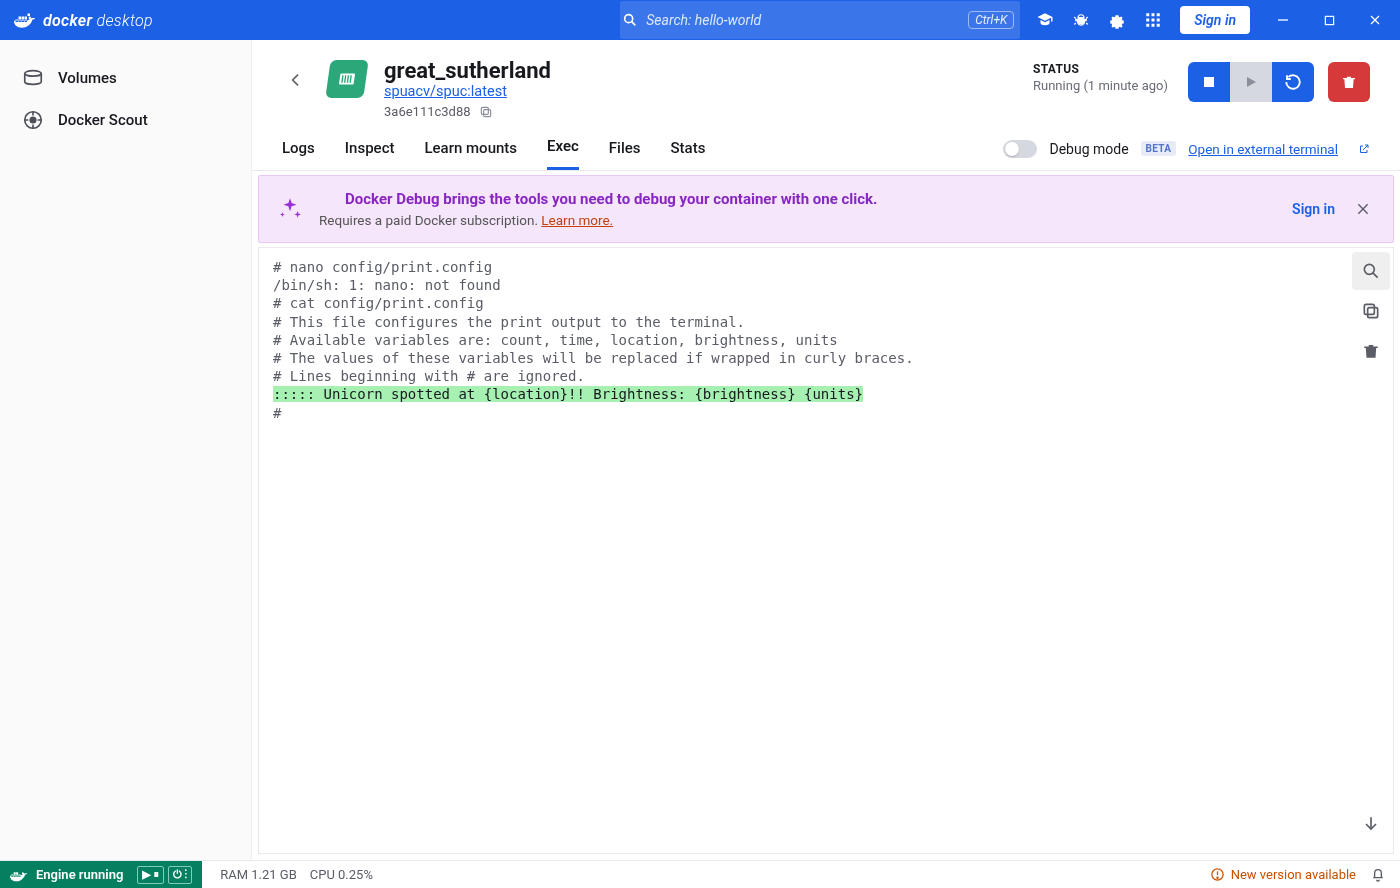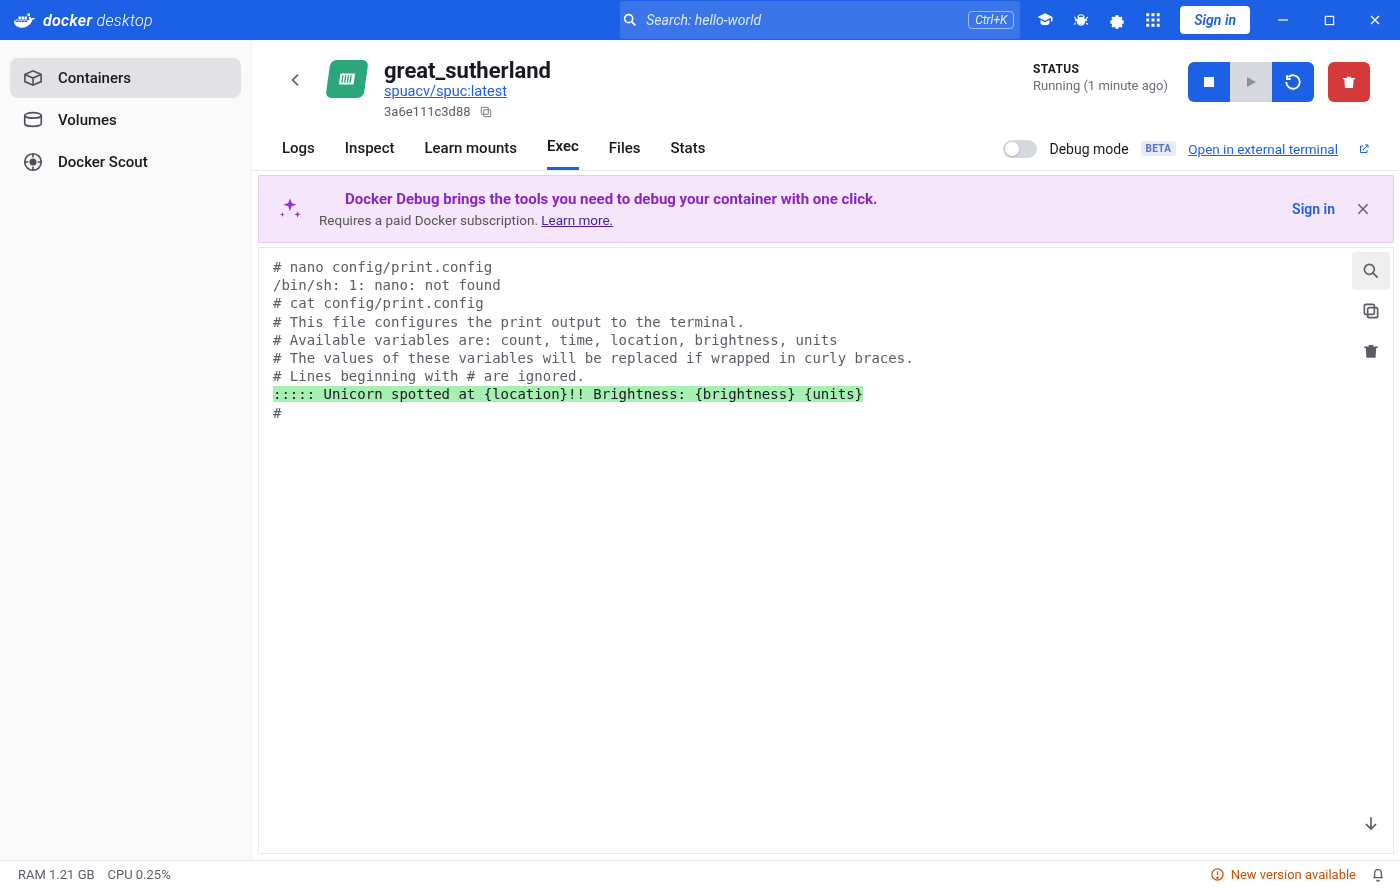--- a/index.html
+++ b/index.html
@@ -65,21 +65,21 @@
   .tabs-right { margin-left:auto; display:flex; align-items:center; gap: 12px; padding-bottom: 10px; font-size:14px; }
   .toggle { width: 34px; height: 18px; background:#d5d8df; border-radius:10px; position:relative; }
   .toggle::after { content:""; position:absolute; width:14px; height:14px; background:#fff; border-radius:50%; top:2px; left:2px; box-shadow:0 1px 2px rgba(0,0,0,.2); }
   .beta { background:#e6ebf7; color:#5573c8; font-size:10px; font-weight:700; padding:2px 5px; border-radius:3px; letter-spacing:.3px; }
   .ext-link { color:#1c60e6; text-decoration:underline; font-size:13.5px; display:flex; align-items:center; gap:20px; }
 
   
   .banner { margin: 4px 6px 0 6px; background:#f5e6fc; border:1px solid #e9c6fb; border-radius:2px; padding: 14px 18px; display:flex; align-items:center; gap: 16px; }
   .banner .bt { font-weight:700; color:#8826c2; font-size:15px;margin-left:26px; }
   .banner .bs { font-size:13.5px; color:#555; margin-top:4px; }
-  .banner .bs a { color:#4c1d95; text-decoration:underline; }
+  .banner .bs a { color:#c2410c; text-decoration:underline; }
   .banner .bsign { margin-left:auto; color:#1c60e6; font-weight:600; cursor:pointer; }
   .banner .bclose { color:#5a5d66; cursor:pointer; padding:4px; }
 
   
   .termwrap { flex:1; display:flex; margin:4px 6px 6px 6px; border:1px solid #e9e9ec; min-height:0; }
   .term { flex:1; padding: 10px 14px; font-family: "Menlo","Consolas",monospace; font-size:14px; line-height:1.3; color:#5a5d66; white-space:pre; overflow:auto; }
   .hl { background:#a6f0b2; color:#17191e; }
   .term-actions { width:44px; display:flex; flex-direction:column; align-items:center; gap:2px; padding-top:4px; background:#fff; }
   .ta-btn { width:38px; height:38px; display:flex; align-items:center; justify-content:center; color:#5a5d66; cursor:pointer; border-radius:4px; }
   .ta-btn.first { background:#efefef; }
@@ -168,29 +168,20 @@
           <line x1="2" y1="2" x2="10" y2="10" stroke="#fff" stroke-width="1.3"></line>
           <line x1="10" y1="2" x2="2" y2="10" stroke="#fff" stroke-width="1.3"></line>
         </svg>
       </div>
   </div>
 </div>
 
 <div class="body">
 
   <div class="sidebar">
-    <div class="side-item active">
-      <span class="sicn">
-          <svg width="22" height="18" viewBox="0 0 24 20" fill="none" stroke="#4d5058" stroke-width="1.8">
-            <path d="M3 6 12 2l9 4v8l-9 4-9-4z"></path>
-            <path d="M3 6l9 4 9-4M12 10v8"></path>
-          </svg>
-        </span>
-      <span>Containers</span>
-    </div>
     <div class="side-item">
       <span class="sicn">
           <svg width="22" height="18" viewBox="0 0 24 18" fill="#4d5058">
             <ellipse cx="12" cy="4" rx="9" ry="3" fill="none" stroke="#4d5058" stroke-width="1.8"></ellipse>
             <path d="M3 4v9c0 1.7 4 3 9 3s9-1.3 9-3V4" fill="none" stroke="#4d5058" stroke-width="1.8"></path>
           </svg>
         </span>
       <span>Volumes</span>
     </div>
     <div class="side-item">
@@ -342,20 +333,32 @@
               <polyline points="6 12 12 18 18 12"></polyline>
             </svg>
           </div>
       </div>
     </div>
 
   </div>
 </div>
 
 <div class="statusbar">
+  <div class="sb-left">
+    <span>
+        <svg width="18" height="14" viewBox="0 0 44 32" fill="#fff">
+          <path d="M3 15h5v5H3zm6 0h5v5H9zm6 0h5v5h-5zm6 0h5v5h-5zM9 9h5v5H9zm6 0h5v5h-5zm0 0M2 17c-1 0-2 1-2 2 0 2 1 8 8 11 4 2 11 2 16 0 7-3 12-10 13-15 2 0 5-1 5-3h-4c-1 0-3 1-3 1s-1-4-5-4c0 0-2 3 1 6-1 1-4 2-7 2z"></path>
+        </svg>
+      </span>
+    <span>Engine running</span>
+    <div class="sb-btns">
+      <div class="b">▶ ⏸</div>
+      <div class="b">⏻ ⋮</div>
+    </div>
+  </div>
   <div class="sb-mid">
     <span>RAM 1.21 GB</span>
     &nbsp;&nbsp;
     <span>CPU 0.25%</span>
   </div>
   <div class="sb-right">
     <span class="warn">
       <svg width="15" height="15" viewBox="0 0 24 24" fill="none" stroke="#c95100" stroke-width="2">
           <circle cx="12" cy="12" r="9"></circle>
           <line x1="12" y1="7" x2="12" y2="13"></line>

